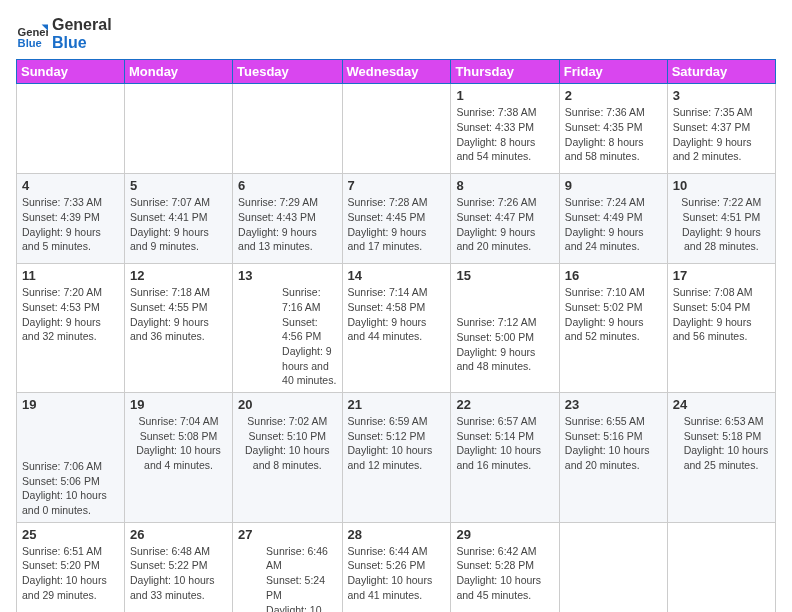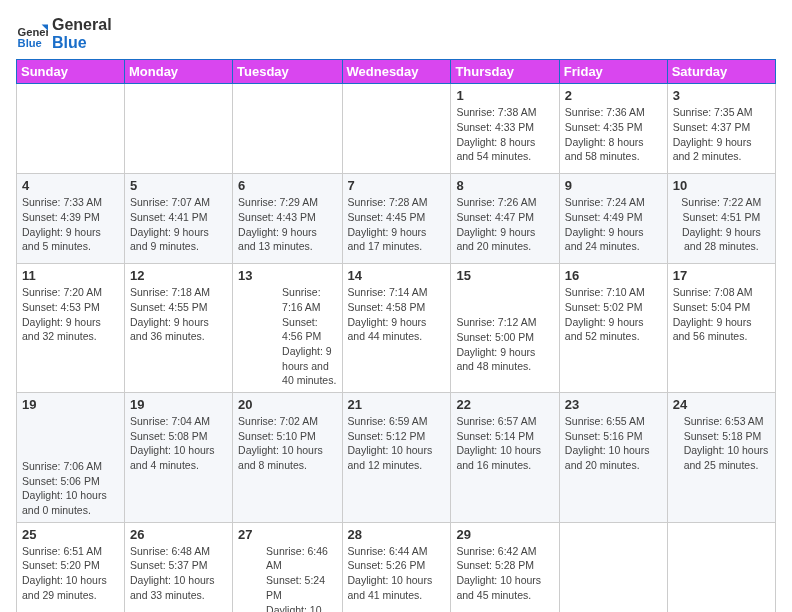--- a/index.html
+++ b/index.html
@@ -227,27 +227,27 @@
       </tr>
       <tr>
         <td>
           <span class="day-number">19</span>
           <div class="day-info" style="white-space: pre-line; margin-top: 47px;">Sunrise: 7:06 AM
 Sunset: 5:06 PM
 Daylight: 10 hours and 0 minutes.</div>
         </td>
         <td>
           <span class="day-number">19</span>
-          <div class="day-info" style="white-space: pre-line;">Sunrise: 7:04 AM
+          <div class="day-info" style="white-space: pre-line; text-align: center;">Sunrise: 7:04 AM
 Sunset: 5:08 PM
 Daylight: 10 hours and 4 minutes.</div>
         </td>
         <td>
           <span class="day-number">20</span>
-          <div class="day-info" style="white-space: pre-line;">Sunrise: 7:02 AM
+          <div class="day-info" style="white-space: pre-line; text-align: center;">Sunrise: 7:02 AM
 Sunset: 5:10 PM
 Daylight: 10 hours and 8 minutes.</div>
         </td>
         <td>
           <span class="day-number">21</span>
           <div class="day-info" style="white-space: pre-line;">Sunrise: 6:59 AM
 Sunset: 5:12 PM
 Daylight: 10 hours and 12 minutes.</div>
         </td>
         <td>
@@ -272,21 +272,21 @@
       <tr>
         <td>
           <span class="day-number">25</span>
           <div class="day-info" style="white-space: pre-line;">Sunrise: 6:51 AM
 Sunset: 5:20 PM
 Daylight: 10 hours and 29 minutes.</div>
         </td>
         <td>
           <span class="day-number">26</span>
           <div class="day-info" style="white-space: pre-line;">Sunrise: 6:48 AM
-Sunset: 5:37 PM
+Sunset: 5:22 PM
 Daylight: 10 hours and 33 minutes.</div>
         </td>
         <td>
           <span class="day-number">27</span>
           <div class="day-info" style="white-space: pre-line; margin-left: 28px;">Sunrise: 6:46 AM
 Sunset: 5:24 PM
 Daylight: 10 hours and 37 minutes.</div>
         </td>
         <td>
           <span class="day-number">28</span>

